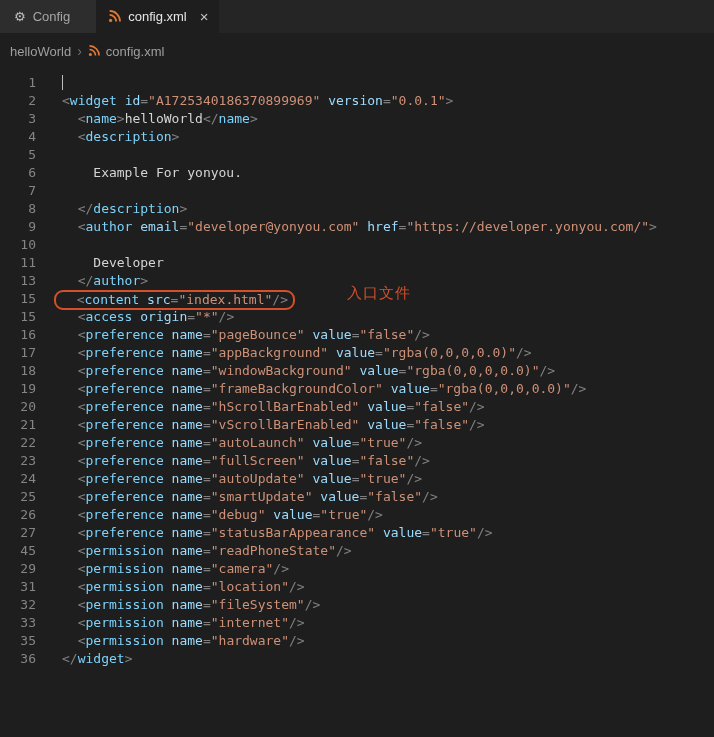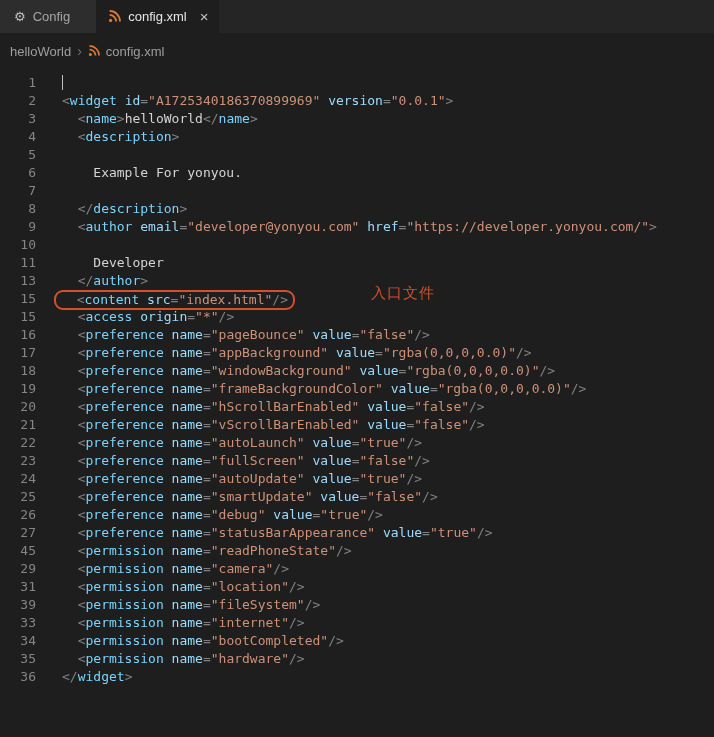--- a/index.html
+++ b/index.html
@@ -24,21 +24,21 @@
   .tk-p{color:#808080}
   .tk-g{color:#7dd3fc}
   .tk-a{color:#9cdcfe}
   .tk-s{color:#ce9178}
   .tk-x{color:#d4d4d4}
   .tk-l{color:#ce9178;}
   .cursor{display:inline-block;width:0;border-left:1.6px solid #bdbdbd;height:15px;vertical-align:text-bottom}
   .annot-box{border:2px solid #d4502a;border-radius:9px;padding:0 5px 1px 5px;margin-left:-8px}
   .annot-label{
     font-family:"DejaVu Sans","Liberation Sans",sans-serif;
-    font-size:15px;color:#d4502a;margin-left:76px;
+    font-size:15px;color:#d4502a;margin-left:52px;
     position:relative;top:-6px;letter-spacing:1px
   }
 </style>
 </head>
 <body>
 
 <div class="window">
 
   <div class="tabbar">
     <div class="tab tab-inactive">
@@ -94,20 +94,19 @@
       <div class="line"><span class="ln">21</span><span class="code"><span class="tk-x">  </span><span class="tk-p">&lt;</span><span class="tk-g">preference</span><span class="tk-x"> </span><span class="tk-a">name</span><span class="tk-p">=</span><span class="tk-s">"vScrollBarEnabled"</span><span class="tk-x"> </span><span class="tk-a">value</span><span class="tk-p">=</span><span class="tk-s">"false"</span><span class="tk-p">/&gt;</span></span></div>
       <div class="line"><span class="ln">22</span><span class="code"><span class="tk-x">  </span><span class="tk-p">&lt;</span><span class="tk-g">preference</span><span class="tk-x"> </span><span class="tk-a">name</span><span class="tk-p">=</span><span class="tk-s">"autoLaunch"</span><span class="tk-x"> </span><span class="tk-a">value</span><span class="tk-p">=</span><span class="tk-s">"true"</span><span class="tk-p">/&gt;</span></span></div>
       <div class="line"><span class="ln">23</span><span class="code"><span class="tk-x">  </span><span class="tk-p">&lt;</span><span class="tk-g">preference</span><span class="tk-x"> </span><span class="tk-a">name</span><span class="tk-p">=</span><span class="tk-s">"fullScreen"</span><span class="tk-x"> </span><span class="tk-a">value</span><span class="tk-p">=</span><span class="tk-s">"false"</span><span class="tk-p">/&gt;</span></span></div>
       <div class="line"><span class="ln">24</span><span class="code"><span class="tk-x">  </span><span class="tk-p">&lt;</span><span class="tk-g">preference</span><span class="tk-x"> </span><span class="tk-a">name</span><span class="tk-p">=</span><span class="tk-s">"autoUpdate"</span><span class="tk-x"> </span><span class="tk-a">value</span><span class="tk-p">=</span><span class="tk-s">"true"</span><span class="tk-p">/&gt;</span></span></div>
       <div class="line"><span class="ln">25</span><span class="code"><span class="tk-x">  </span><span class="tk-p">&lt;</span><span class="tk-g">preference</span><span class="tk-x"> </span><span class="tk-a">name</span><span class="tk-p">=</span><span class="tk-s">"smartUpdate"</span><span class="tk-x"> </span><span class="tk-a">value</span><span class="tk-p">=</span><span class="tk-s">"false"</span><span class="tk-p">/&gt;</span></span></div>
       <div class="line"><span class="ln">26</span><span class="code"><span class="tk-x">  </span><span class="tk-p">&lt;</span><span class="tk-g">preference</span><span class="tk-x"> </span><span class="tk-a">name</span><span class="tk-p">=</span><span class="tk-s">"debug"</span><span class="tk-x"> </span><span class="tk-a">value</span><span class="tk-p">=</span><span class="tk-s">"true"</span><span class="tk-p">/&gt;</span></span></div>
       <div class="line"><span class="ln">27</span><span class="code"><span class="tk-x">  </span><span class="tk-p">&lt;</span><span class="tk-g">preference</span><span class="tk-x"> </span><span class="tk-a">name</span><span class="tk-p">=</span><span class="tk-s">"statusBarAppearance"</span><span class="tk-x"> </span><span class="tk-a">value</span><span class="tk-p">=</span><span class="tk-s">"true"</span><span class="tk-p">/&gt;</span></span></div>
       <div class="line"><span class="ln">45</span><span class="code"><span class="tk-x">  </span><span class="tk-p">&lt;</span><span class="tk-g">permission</span><span class="tk-x"> </span><span class="tk-a">name</span><span class="tk-p">=</span><span class="tk-s">"readPhoneState"</span><span class="tk-p">/&gt;</span></span></div>
       <div class="line"><span class="ln">29</span><span class="code"><span class="tk-x">  </span><span class="tk-p">&lt;</span><span class="tk-g">permission</span><span class="tk-x"> </span><span class="tk-a">name</span><span class="tk-p">=</span><span class="tk-s">"camera"</span><span class="tk-p">/&gt;</span></span></div>
       <div class="line"><span class="ln">31</span><span class="code"><span class="tk-x">  </span><span class="tk-p">&lt;</span><span class="tk-g">permission</span><span class="tk-x"> </span><span class="tk-a">name</span><span class="tk-p">=</span><span class="tk-s">"location"</span><span class="tk-p">/&gt;</span></span></div>
-      <div class="line"><span class="ln">39</span><span class="code"><span class="tk-x">  </span><span class="tk-p">&lt;</span><span class="tk-g">permission</span><span class="tk-x"> </span><span class="tk-a">name</span><span class="tk-p">=</span><span class="tk-s">"fileSystem"</span><span class="tk-p">/&gt;</span></span></div>
+      <div class="line"><span class="ln">32</span><span class="code"><span class="tk-x">  </span><span class="tk-p">&lt;</span><span class="tk-g">permission</span><span class="tk-x"> </span><span class="tk-a">name</span><span class="tk-p">=</span><span class="tk-s">"fileSystem"</span><span class="tk-p">/&gt;</span></span></div>
       <div class="line"><span class="ln">33</span><span class="code"><span class="tk-x">  </span><span class="tk-p">&lt;</span><span class="tk-g">permission</span><span class="tk-x"> </span><span class="tk-a">name</span><span class="tk-p">=</span><span class="tk-s">"internet"</span><span class="tk-p">/&gt;</span></span></div>
-      <div class="line"><span class="ln">34</span><span class="code"><span class="tk-x">  </span><span class="tk-p">&lt;</span><span class="tk-g">permission</span><span class="tk-x"> </span><span class="tk-a">name</span><span class="tk-p">=</span><span class="tk-s">"bootCompleted"</span><span class="tk-p">/&gt;</span></span></div>
       <div class="line"><span class="ln">35</span><span class="code"><span class="tk-x">  </span><span class="tk-p">&lt;</span><span class="tk-g">permission</span><span class="tk-x"> </span><span class="tk-a">name</span><span class="tk-p">=</span><span class="tk-s">"hardware"</span><span class="tk-p">/&gt;</span></span></div>
       <div class="line"><span class="ln">36</span><span class="code"><span class="tk-p">&lt;/</span><span class="tk-g">widget</span><span class="tk-p">&gt;</span></span></div>
     </div>
 
 </div>
 
 </body></html>

